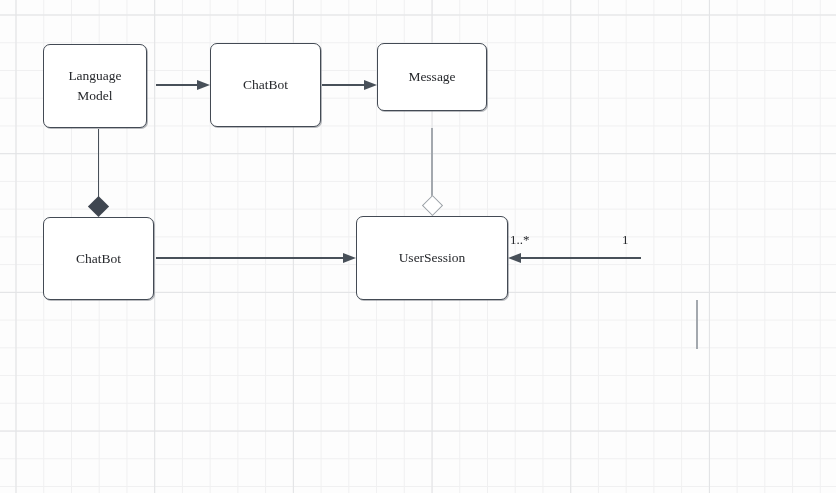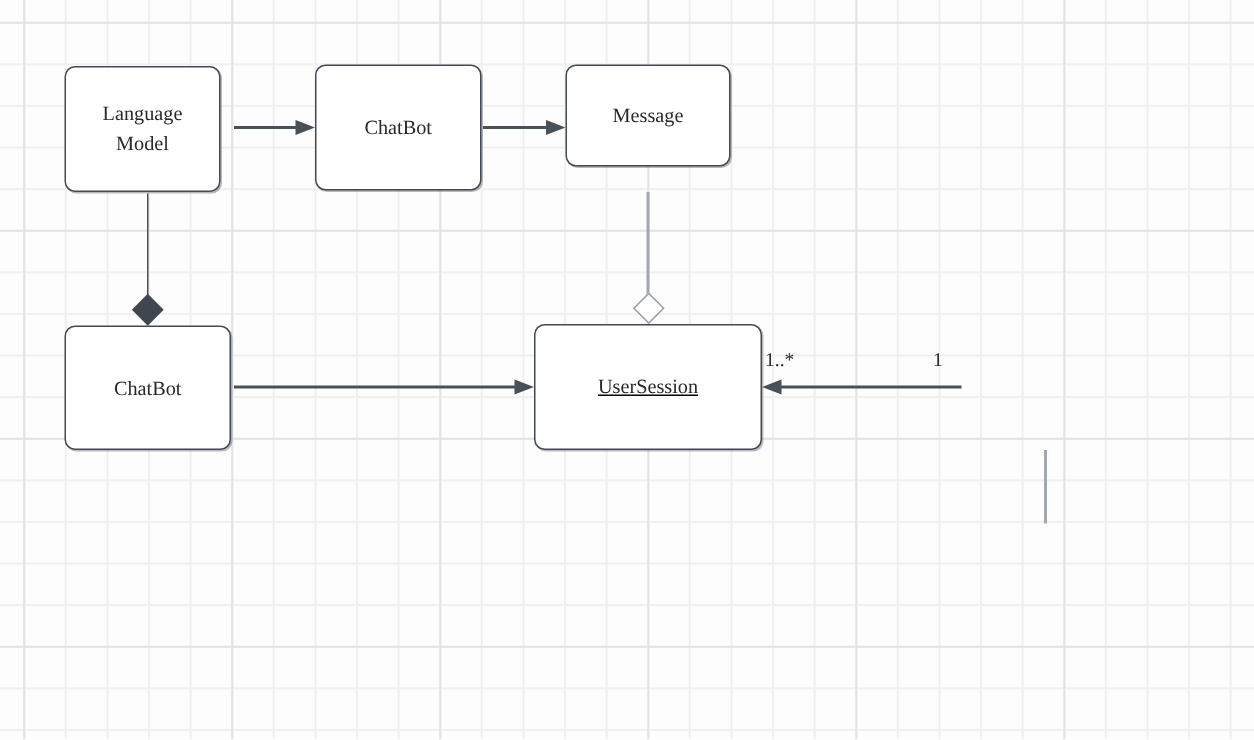--- a/index.html
+++ b/index.html
@@ -109,19 +109,19 @@
   </div>
 
   <div class="node" style="left:377px; top:43px; width:110px; height:68px;">
     <span class="node-label">Message</span>
   </div>
 
   <div class="node" style="left:43px; top:217px; width:111px; height:83px;">
     <span class="node-label">ChatBot</span>
   </div>
 
-  <div class="node" style="left:356px; top:216px; width:152px; height:84px;text-decoration:underline;">
+  <div class="node" style="left:356px; top:216px; width:152px; height:84px;">
     <span class="node-label">UserSession</span>
   </div>
 
 
 
 </div>
 
 </body></html>

